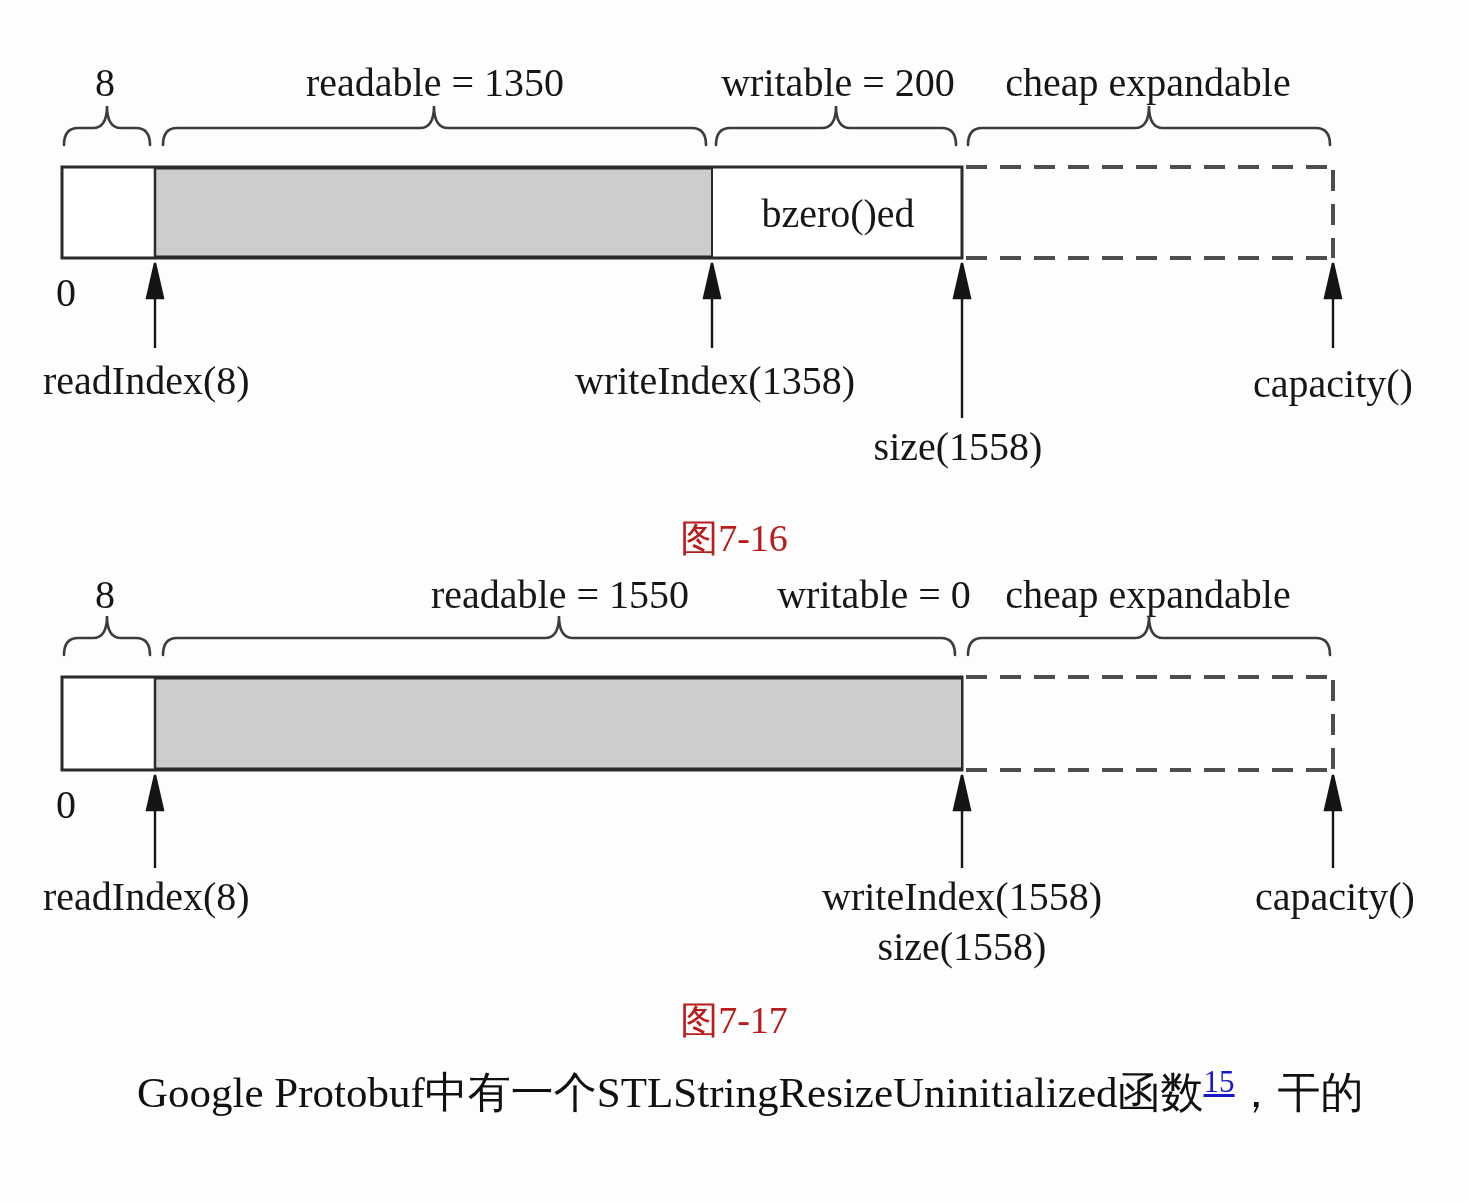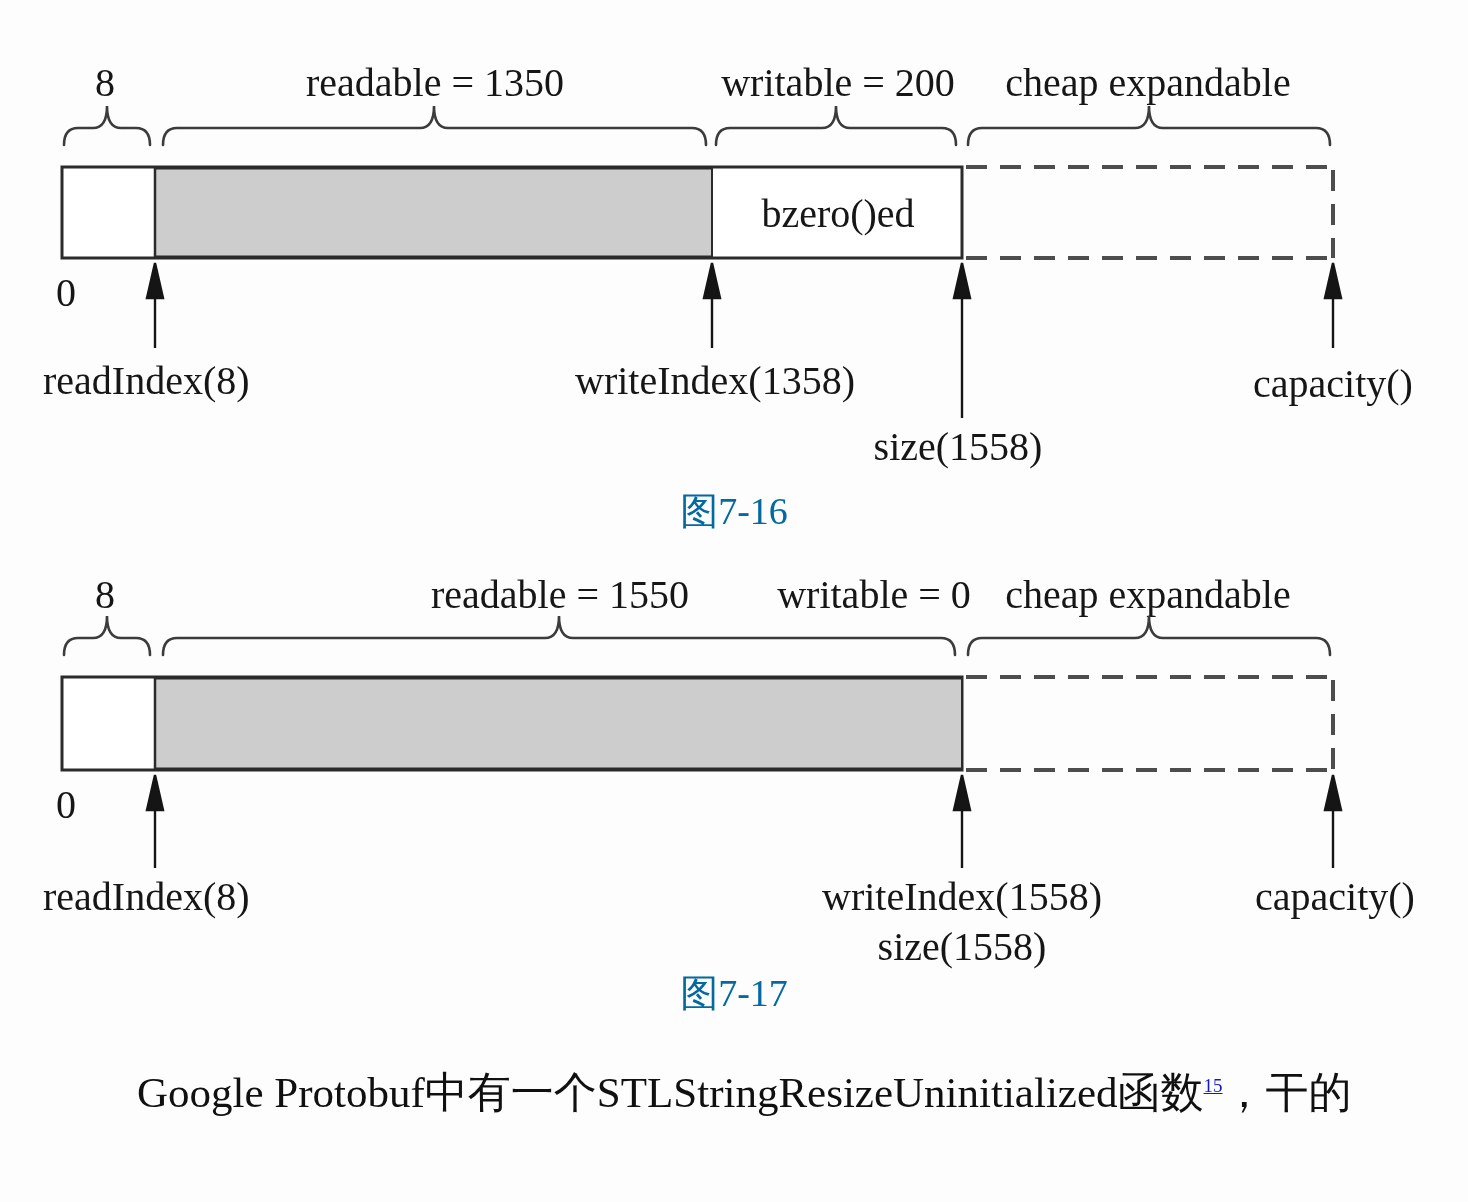--- a/index.html
+++ b/index.html
@@ -17,37 +17,38 @@
     font-family:"Liberation Serif","DejaVu Serif",serif;
     fill:#161616;
   }
   .fig-svg{position:absolute;left:0;}
   .caption{
     position:absolute;
     left:0;
     width:1468px;
     text-align:center;
     font-size:38px;
-    color:#0369a1;
+    color:#b91c1c;
+    margin-top:27px;
   }
   .paragraph{
     position:absolute;
     left:38px;
     top:1068px;
     width:1396px;
     font-size:43px;
     line-height:50px;
     color:#101010;
   }
   .para-line{white-space:nowrap;}
   .para-line.first{text-indent:99px;}
   .footnote-ref{
     color:#1515cc;
     text-decoration:underline;
-    font-size:19px;
+    font-size:31px;
     vertical-align:super;
     line-height:0;
   }
 </style>
 </head>
 <body>
 
 <div class="page">
 
   <svg class="fig-svg" style="top:0" width="1468" height="478" viewBox="0 0 1468 478">

